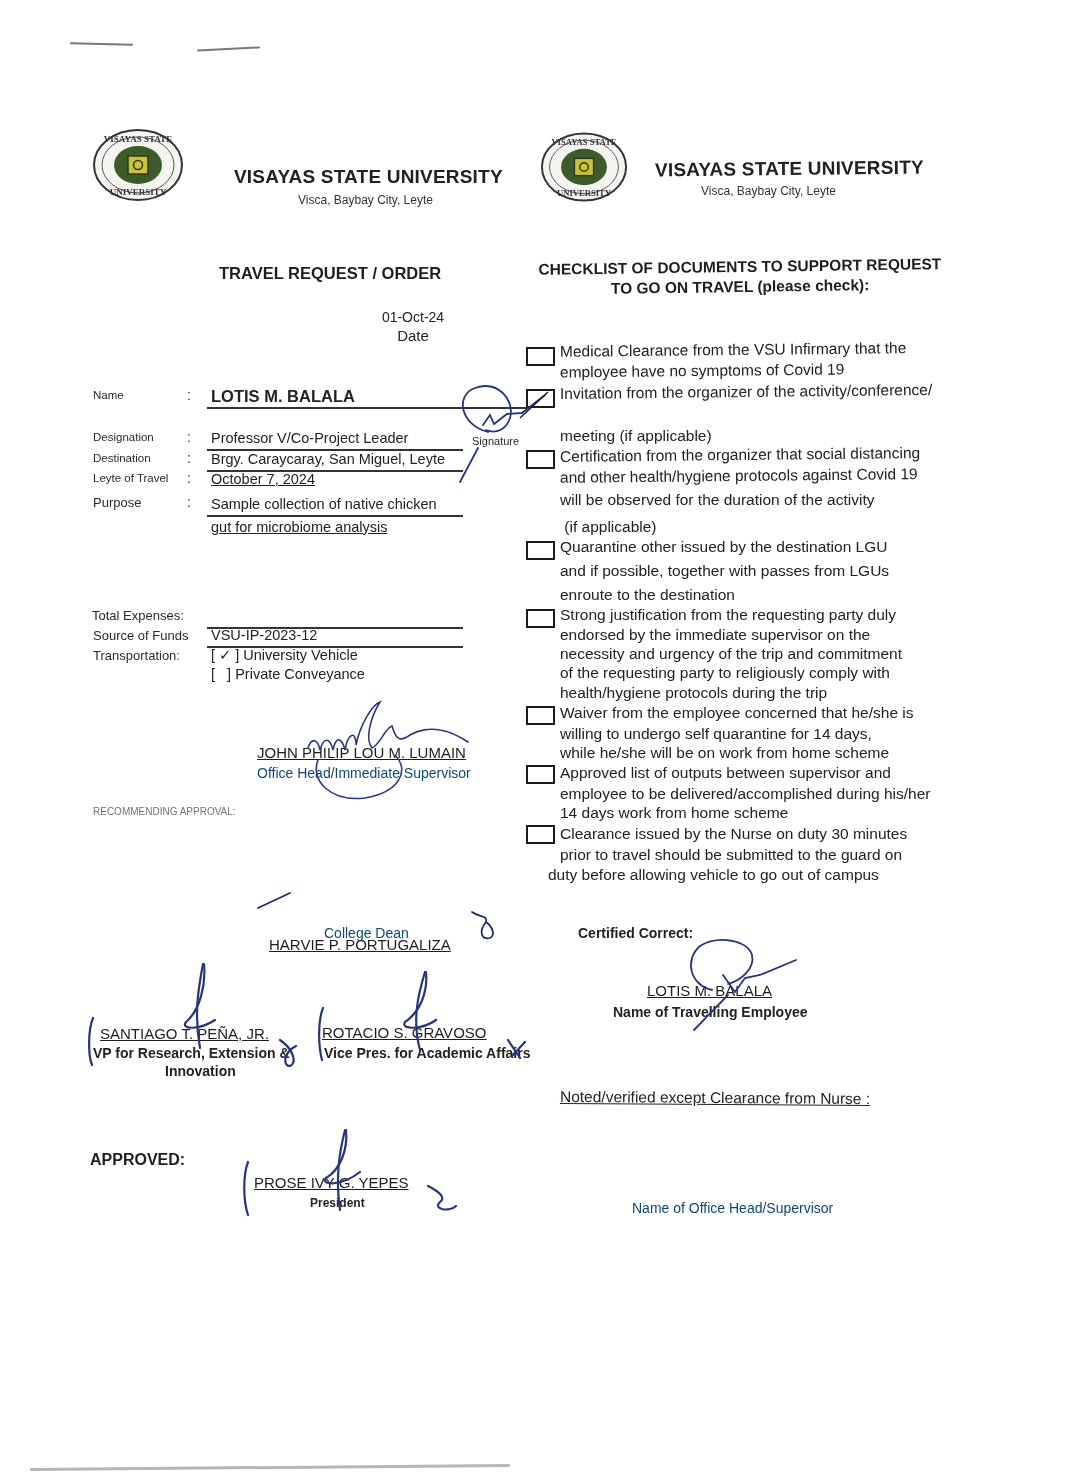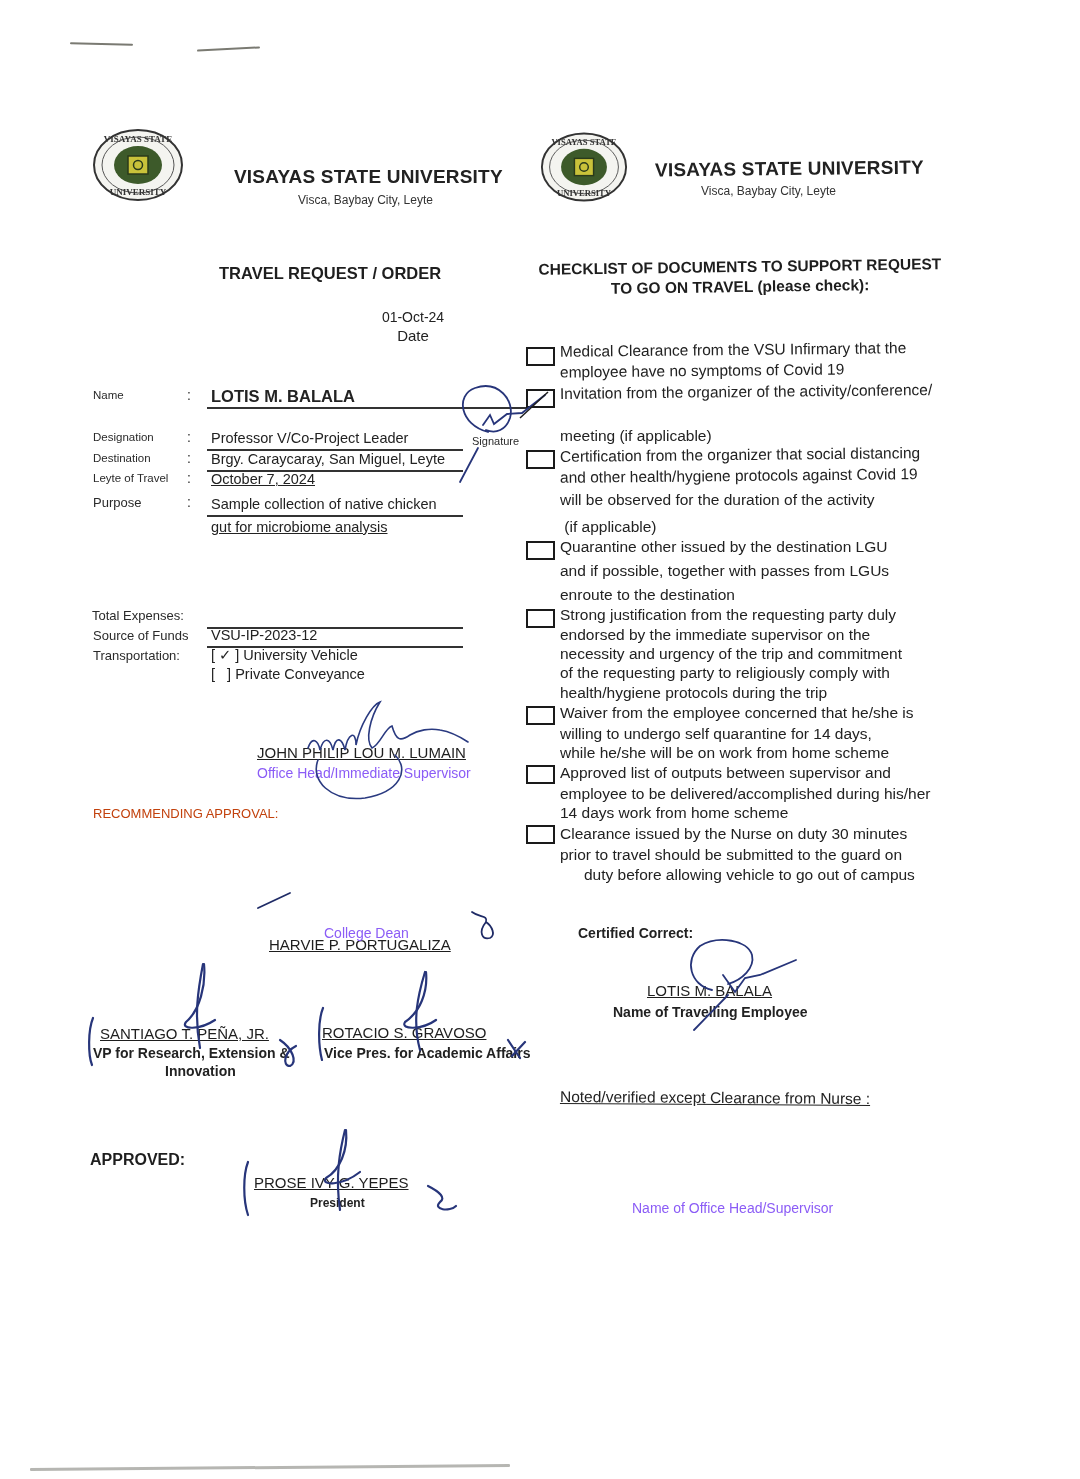--- a/index.html
+++ b/index.html
@@ -21,23 +21,23 @@
   .lbl-lg { position: absolute; font-size: 13px; color: #2a2a2a; white-space: nowrap; }
   .colon { position: absolute; font-size: 14px; color: #333; }
   .val { position: absolute; font-size: 14.5px; color: #222; white-space: nowrap; }
   .val-name { position: absolute; font-size: 16.5px; font-weight: bold; color: #222; white-space: nowrap; }
   .uline { text-decoration: underline; }
   .rule { position: absolute; height: 1.6px; background: #333; }
   .date-val { position: absolute; font-size: 14px; color: #222; text-align: center; width: 80px; }
   .date-lbl { position: absolute; font-size: 15px; color: #222; text-align: center; width: 80px; }
   
   .sig-name { position: absolute; font-weight: normal; font-size: 15px; text-decoration: underline; white-space: nowrap; color: #1e1e1e; }
-  .sig-title { position: absolute; font-size: 14px; white-space: nowrap; color: #8b5cf6; }
+  .sig-title { position: absolute; font-size: 14px; white-space: nowrap; color: #0c4a6e; }
   .sig-title-b { position: absolute; font-size: 14px; font-weight: bold; white-space: nowrap; color: #222; }
-  .caps-lbl { position: absolute; font-size: 13px; white-space: nowrap; color: #c2410c; }
+  .caps-lbl { position: absolute; font-size: 10px; white-space: nowrap; color: #737373; }
   .approved { position: absolute; font-size: 16px; font-weight: bold; color: #1e1e1e; }
   
   .ck-box { position: absolute; width: 29px; height: 19px; border: 2.5px solid #1a1a1a; box-sizing: border-box; }
   .ck-line { position: absolute; font-size: 15.5px; color: #222; white-space: nowrap; }
   
   .sig-svg { position: absolute; left: 0; top: 0; width: 1080px; height: 1479px; pointer-events: none; }
 </style>
 </head>
 <body>
 
@@ -166,21 +166,21 @@
 <div class="ck-line" style="left:560px;top:744px;">while he/she will be on work from home scheme</div>
 
 <div class="ck-box" style="left:526px;top:765px;"></div>
 <div class="ck-line" style="left:560px;top:764px;">Approved list of outputs between supervisor and</div>
 <div class="ck-line" style="left:560px;top:785px;">employee to be delivered/accomplished during his/her</div>
 <div class="ck-line" style="left:560px;top:804px;">14 days work from home scheme</div>
 
 <div class="ck-box" style="left:526px;top:825px;"></div>
 <div class="ck-line" style="left:560px;top:825px;">Clearance issued by the Nurse on duty 30 minutes</div>
 <div class="ck-line" style="left:560px;top:846px;">prior to travel should be submitted to the guard on</div>
-<div class="ck-line" style="left:584px;top:866px;text-align:right;">duty before allowing vehicle to go out of campus</div>
+<div class="ck-line" style="left:548px;top:866px;text-align:right;">duty before allowing vehicle to go out of campus</div>
 
 <div class="sig-title-b" style="left:578px;top:925px;">Certified Correct:</div>
 <div class="sig-name" style="left:647px;top:982px;">LOTIS M. BALALA</div>
 <div class="sig-title-b" style="left:613px;top:1004px;">Name of Travelling Employee</div>
 
 <div class="ck-line uline" style="left:560px;top:1089px;transform:rotate(0.4deg);">Noted/verified except Clearance from Nurse :</div>
 <div class="sig-title" style="left:632px;top:1200px;">Name of Office Head/Supervisor</div>
 
 <svg class="sig-svg" viewBox="0 0 1080 1479">
 

